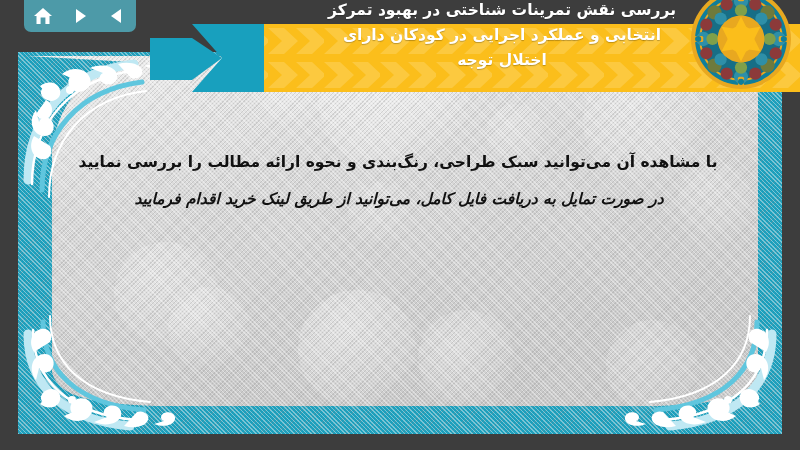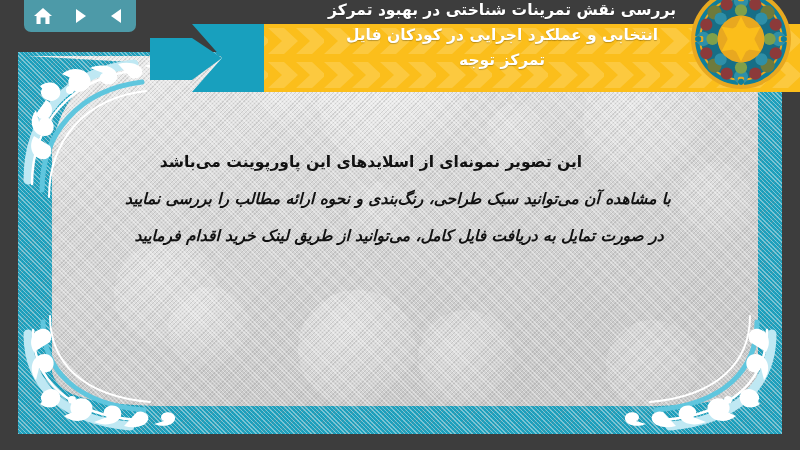--- a/index.html
+++ b/index.html
@@ -145,21 +145,21 @@
     font-size: 15.5px;
     line-height: 37px;
     font-weight: 600;
     z-index: 20;
   }
   .body-text p {
     margin: 0;
     white-space: nowrap;
   }
   .body-text .l1 { padding-right: 58px; }
-  .body-text .l2 { padding-right: 4px; font-style: italic; }
+  .body-text .l2 { padding-right: 4px; }
   .body-text .l3 { padding-right: 2px; font-style: italic; }
 
   .corner { position:absolute; }
   .c-tl { left:0; top:0; }
   .c-bl { left:0; bottom:0; transform: scaleY(-1); }
   .c-br { right:0; bottom:0; transform: scale(-1,-1); }
 </style>
 </head>
 <body>
 
@@ -269,21 +269,20 @@
           <path d="M16,82 c-6,10 -2,21 7,23 c8,2 13,-6 9,-13"></path>
           <circle cx="54" cy="34" r="4"></circle>
           <circle cx="90" cy="22" r="3.5"></circle>
           <circle cx="122" cy="16" r="3"></circle>
           <circle cx="30" cy="66" r="3.5"></circle>
           <path d="M136,10 c10,-4 20,-1 21,5 c1,5 -6,8 -11,6 c-4,-2 -4,-7 0,-8"></path>
         </g>
       </svg>
 
       <div class="body-text">
-        <p class="l1">این تصویر نمونه‌ای از اسلایدهای این پاورپوینت می‌باشد</p>
         <p class="l2">با مشاهده آن می‌توانید سبک طراحی، رنگ‌بندی و نحوه ارائه مطالب را بررسی نمایید</p>
         <p class="l3">در صورت تمایل به دریافت فایل کامل، می‌توانید از طریق لینک خرید اقدام فرمایید</p>
       </div>
 
     </div>
   </div>
 
   <div class="ribbon-wrap">
     <svg class="ribbon-tail" width="118" height="68" viewBox="0 0 118 68">
       <path d="M0,14 L42,14 L72,34 L42,56 L0,56 Z" fill="#18A0BE"></path>
@@ -298,22 +297,22 @@
             <path d="M28,4 L44,4 L58,17 L44,30 L28,30 L42,17 Z" fill="#FDD35E"></path>
           </pattern>
         </defs>
         <rect width="700" height="68" fill="url(#chevp)"></rect>
       </svg>
     </div>
   </div>
 
   <div class="title-text">
     <div>بررسی نقش تمرینات شناختی در بهبود تمرکز</div>
-    <div>انتخابی و عملکرد اجرایی در کودکان فایل</div>
-    <div>تمرکز توجه</div>
+    <div>انتخابی و عملکرد اجرایی در کودکان دارای</div>
+    <div>اختلال توجه</div>
   </div>
 
   <svg class="medallion" viewBox="0 0 100 100">
     <circle cx="50" cy="50" r="49" fill="#E8A820"></circle>
     <circle cx="50" cy="50" r="45" fill="#0F7E9B"></circle>
     <circle cx="50" cy="50" r="41" fill="#E8A820"></circle>
     <circle cx="50" cy="50" r="39" fill="#176E86"></circle>
     <g>
       <circle cx="50" cy="13" r="7" fill="#2E8FA8"></circle>
       <circle cx="76" cy="24" r="7" fill="#6E7A3C"></circle>

